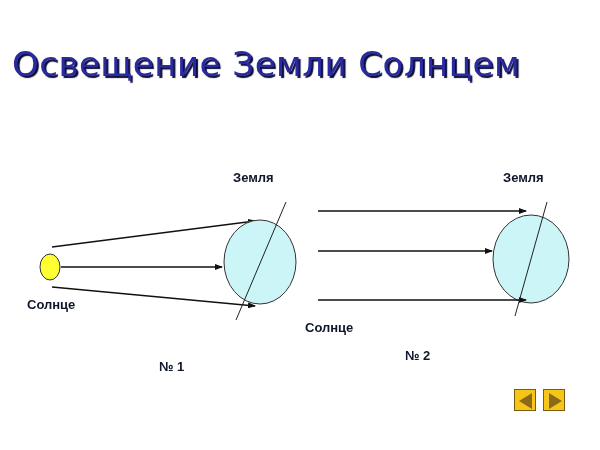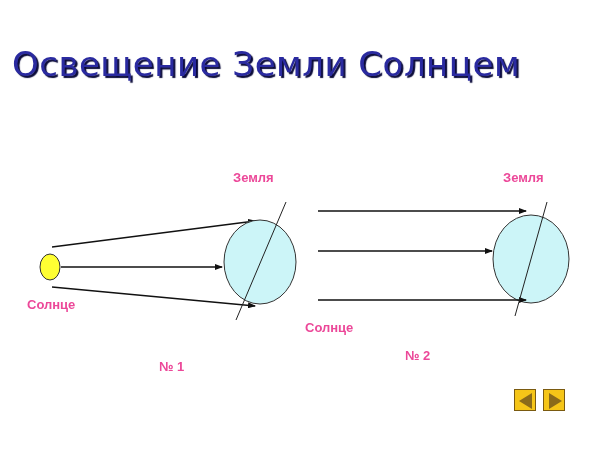--- a/index.html
+++ b/index.html
@@ -5,21 +5,21 @@
     html, body { margin: 0; padding: 0; }
     body { width: 600px; height: 450px; background: #ffffff; position: relative; overflow: hidden; font-family: "DejaVu Sans", sans-serif; }
     .title {
       position: absolute; left: 0; top: 44px; width: 532px; text-align: center;
       font-family: "DejaVu Sans", sans-serif; font-size: 34px; font-weight: normal;
       letter-spacing: 0.5px;
       color: #2a2aa0; text-shadow: 2px 2px 1px #0b0b3a;
     }
     .label {
       position: absolute; font-family: "Liberation Sans", sans-serif; font-size: 13px;
-      color: #ec4899; font-weight: bold; white-space: nowrap;
+      color: #0f172a; font-weight: bold; white-space: nowrap;
     }
     svg.diagram { position: absolute; left: 0; top: 0; }
     .nav-btn {
       position: absolute; width: 22px; height: 22px; background: #f5c518;
       border: 1px solid #7a5a10; box-sizing: border-box; cursor: pointer;
     }
     .nav-btn svg { position: absolute; left: 0; top: 0; }
   </style>
 </head>
 <body>

